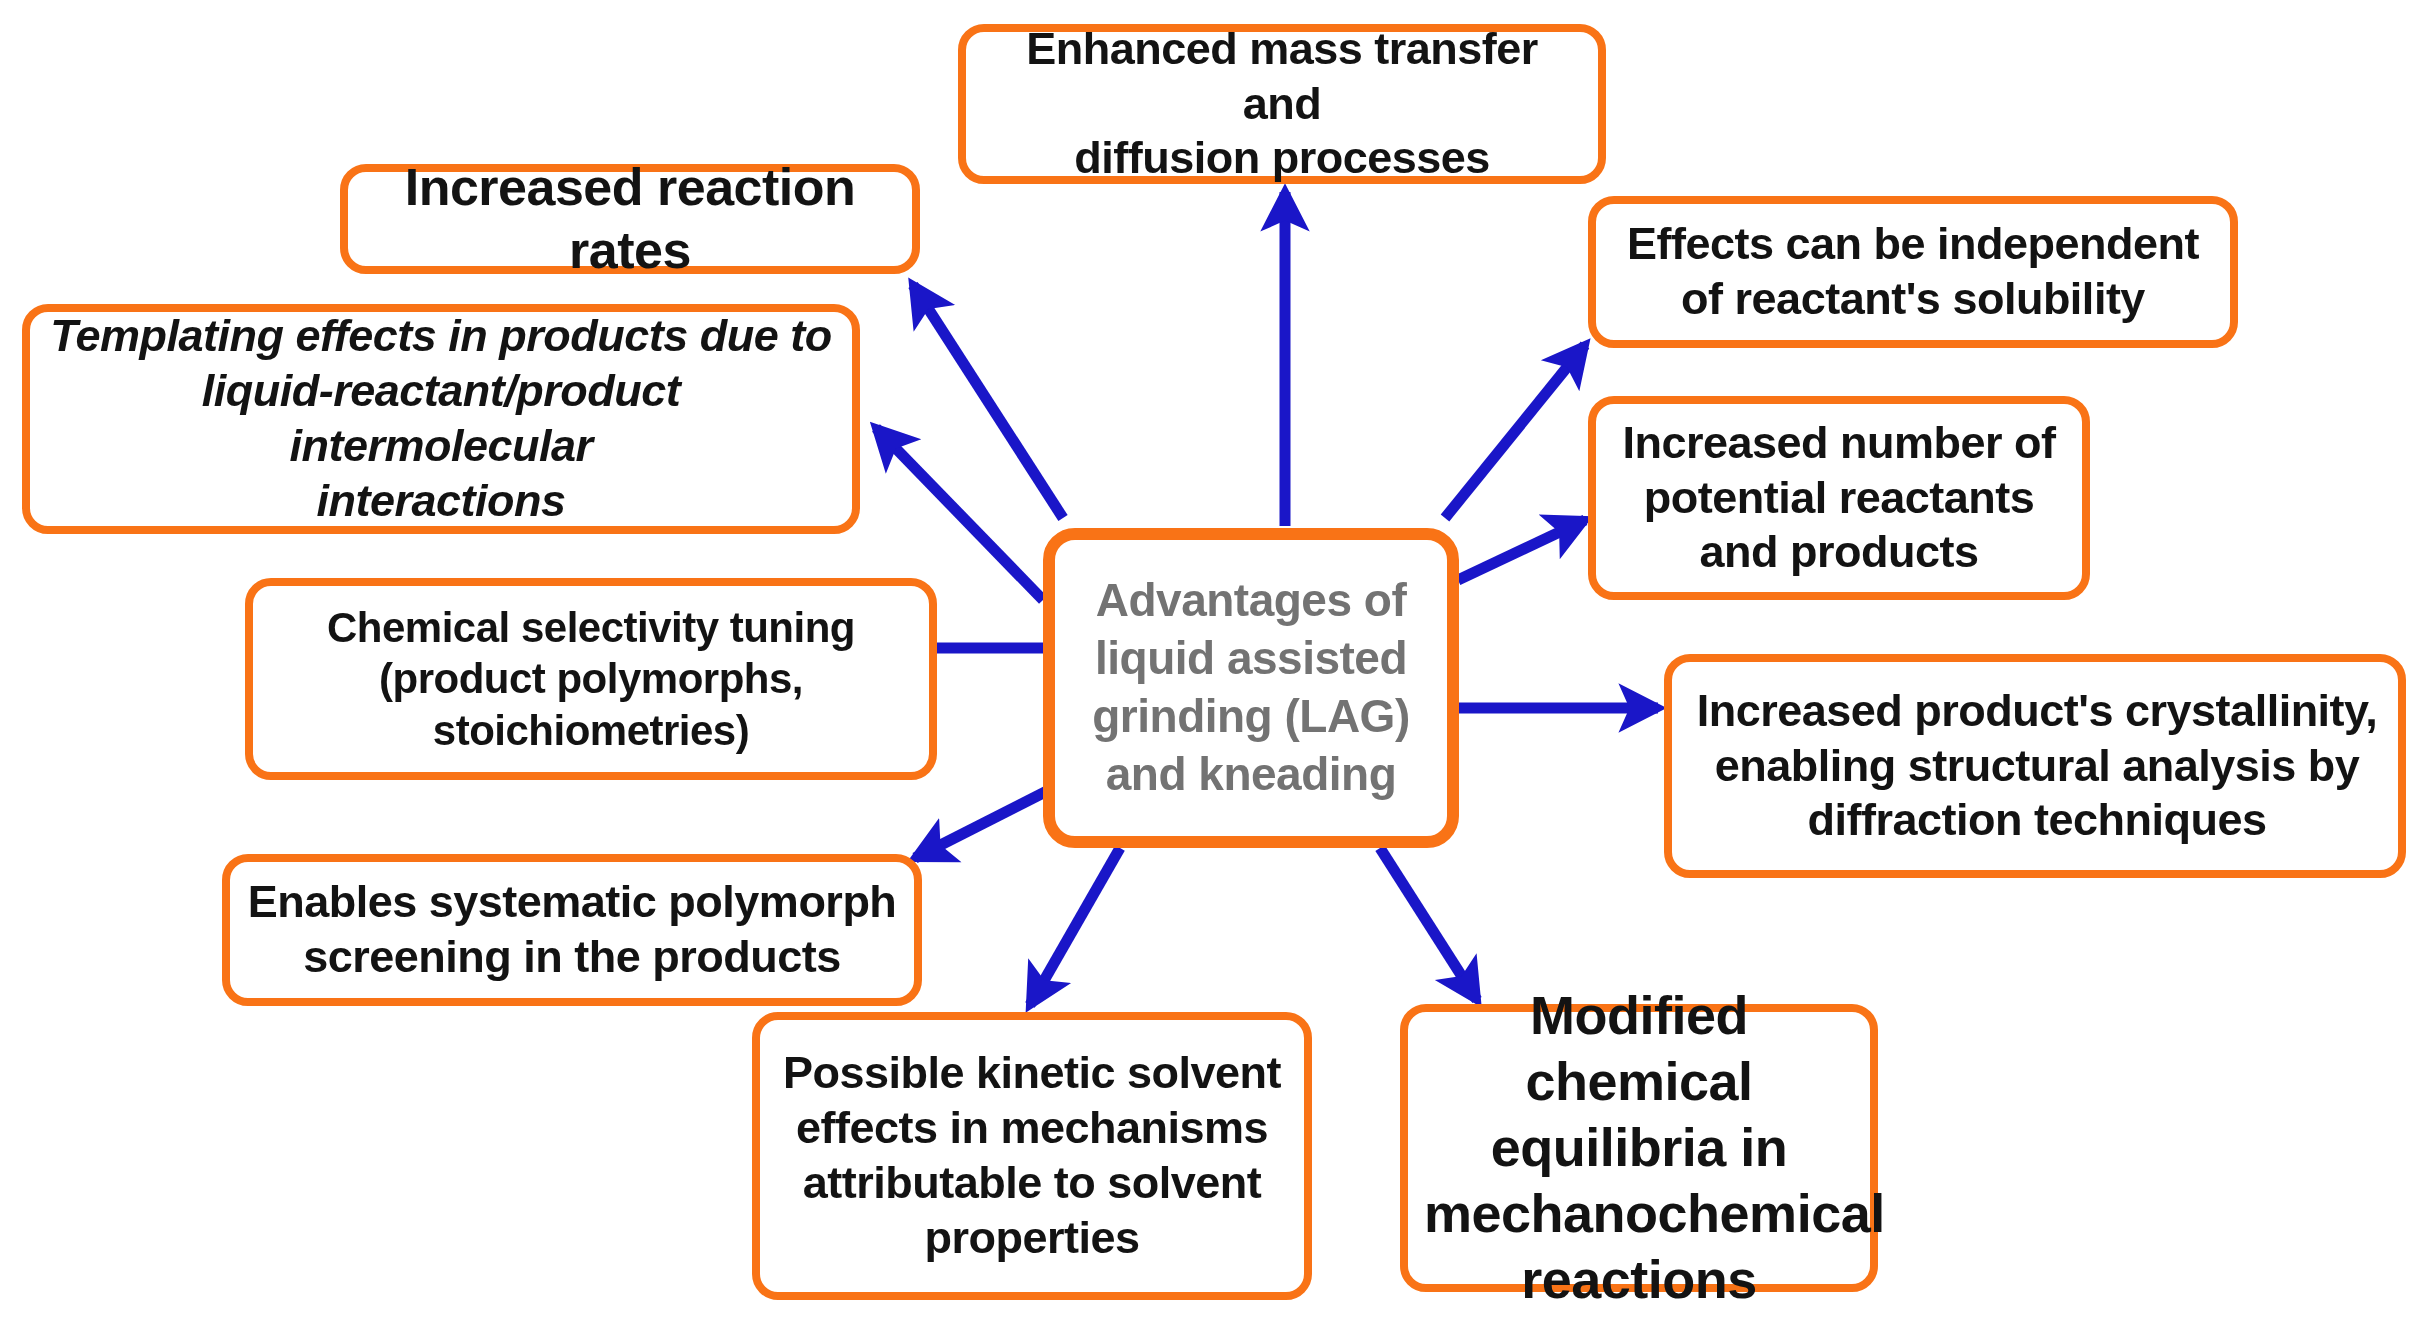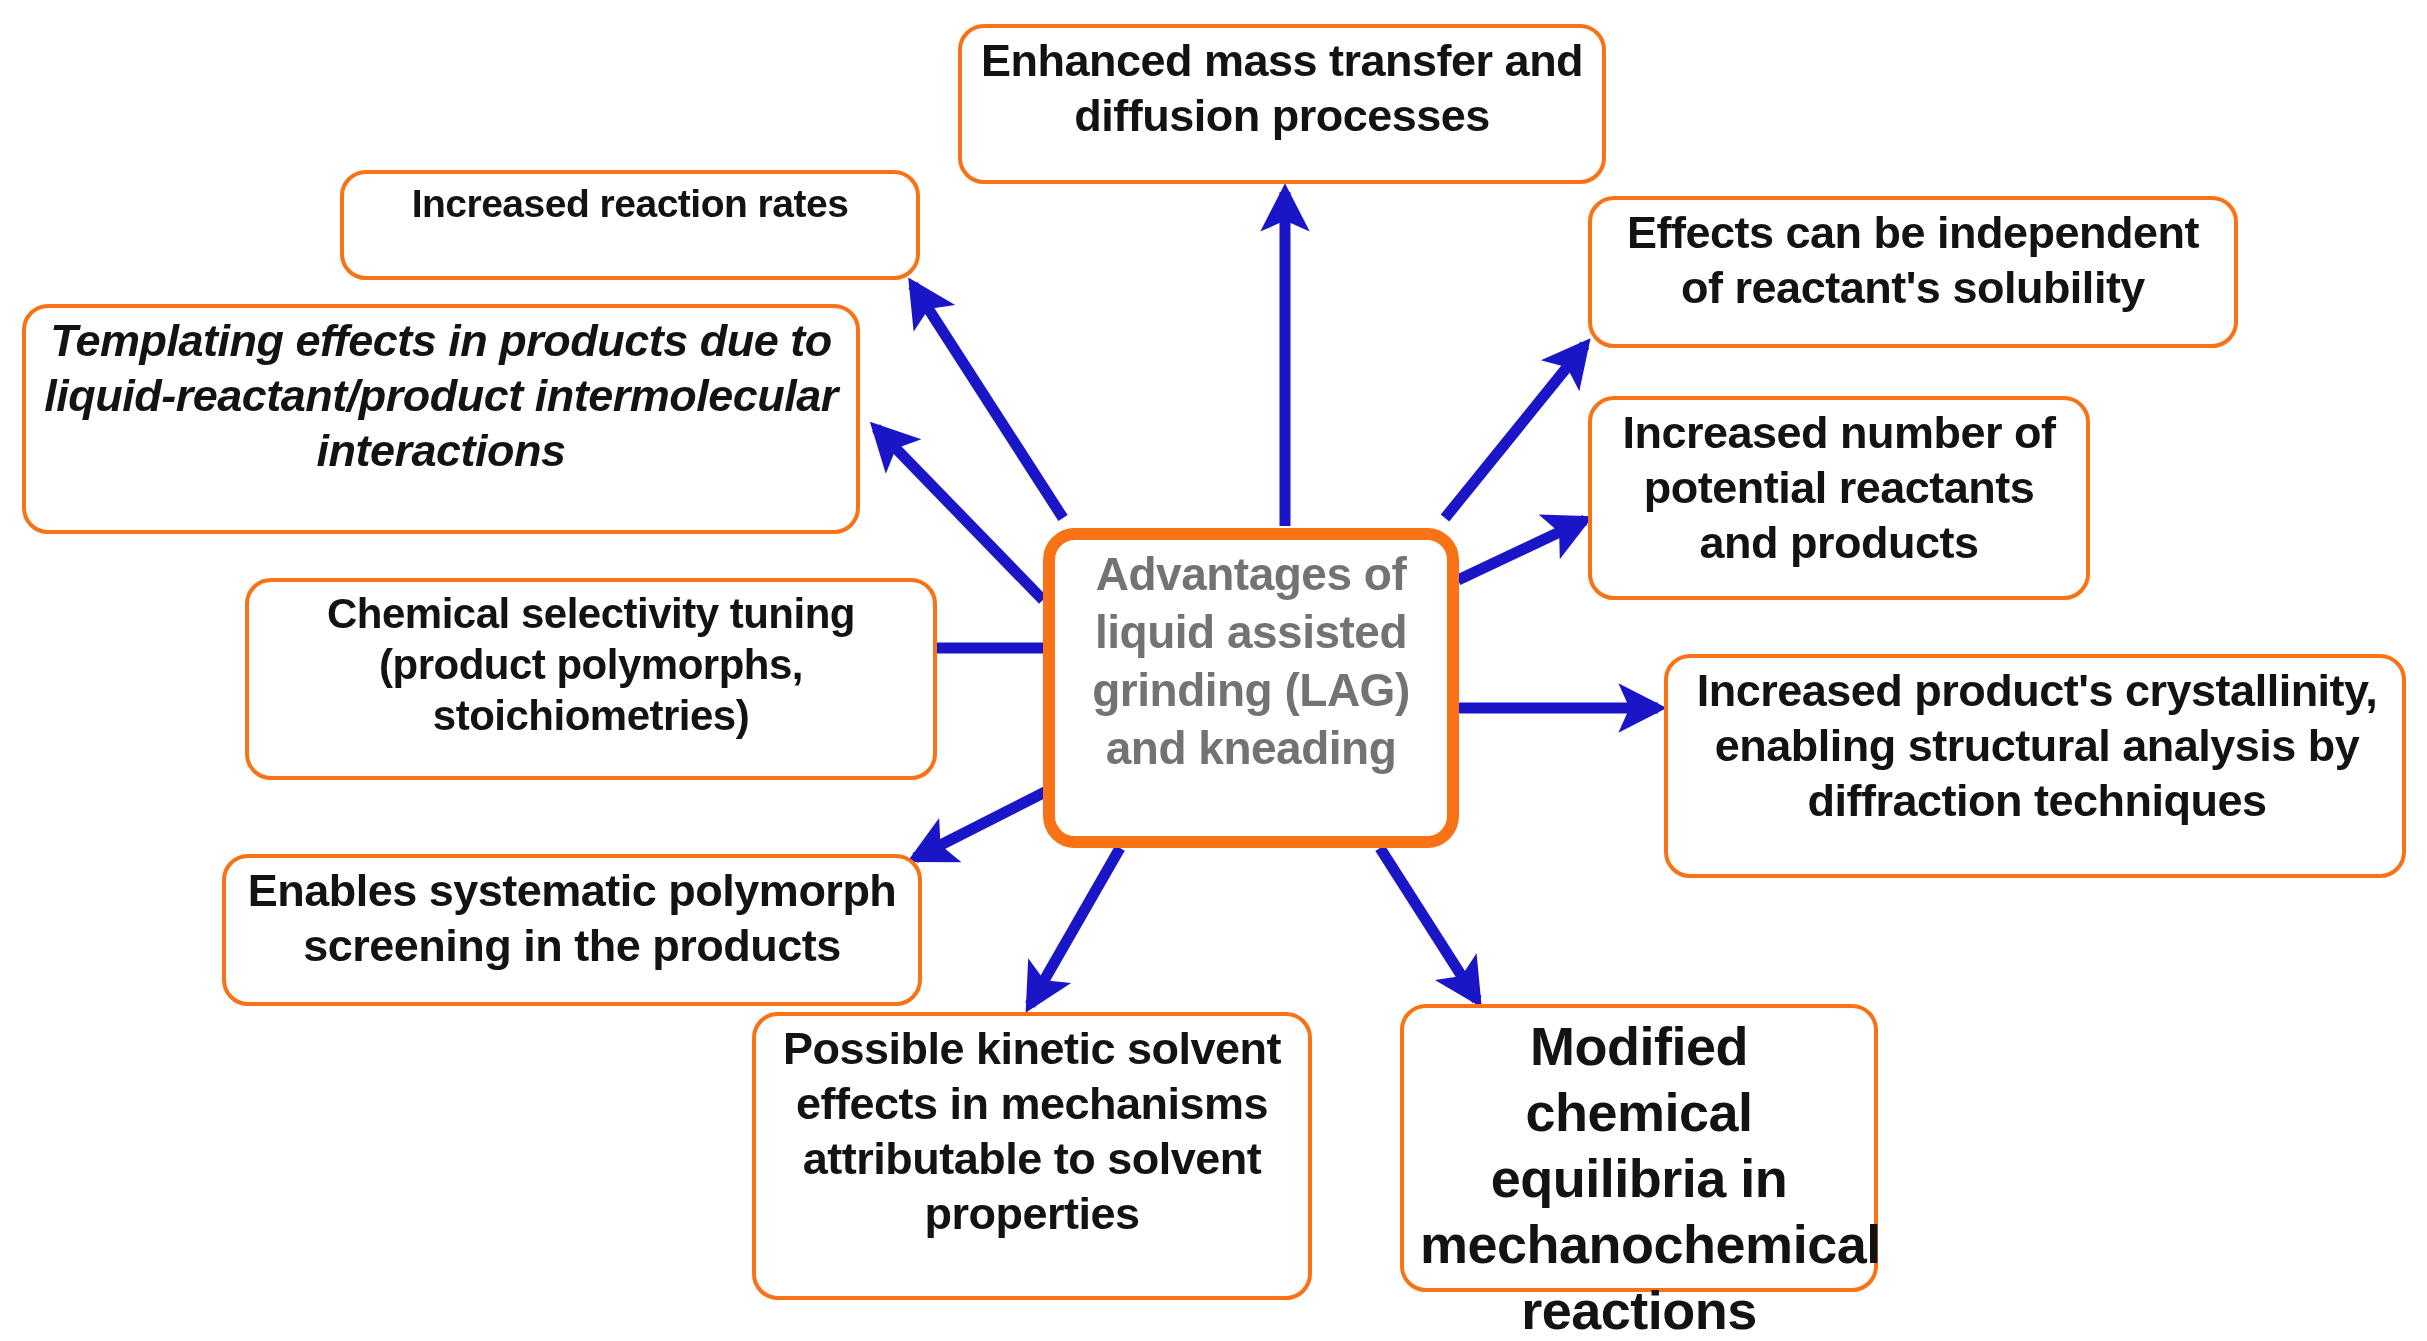--- a/index.html
+++ b/index.html
@@ -22,24 +22,24 @@
     left: 0;
     top: 0;
     width: 2427px;
     height: 1341px;
     pointer-events: none;
   }
   .node {
     position: absolute;
     box-sizing: border-box;
     background: #ffffff;
-    border: 4px solid #f97316;
+    border: 8px solid #f97316;
     border-radius: 26px;
     display: flex;
-    align-items: flex-start;
+    align-items: center;
     justify-content: center;
     text-align: center;
     color: #131313;
     font-weight: bold;
     font-family: "Liberation Sans", sans-serif;
     font-stretch: condensed;
     letter-spacing: -0.5px;
     line-height: 1.22;
     padding: 6px 16px;
     z-index: 3;
@@ -87,21 +87,21 @@
     <span class="node-text">Advantages of
 liquid assisted
 grinding (LAG)
 and kneading</span>
   </div>
 
 <div class="node" style="left: 958px; top: 24px; width: 648px; height: 160px; font-size: 45px;">
       <span class="node-text">Enhanced mass transfer and
 diffusion processes</span>
     </div>
-    <div class="node" style="left: 340px; top: 170px; width: 580px; height: 110px; font-size: 39px;">
+    <div class="node" style="left: 340px; top: 164px; width: 580px; height: 110px; font-size: 52px;">
       <span class="node-text">Increased reaction rates</span>
     </div>
     <div class="node" style="left: 22px; top: 304px; width: 838px; height: 230px; font-size: 45px; font-style: italic;">
       <span class="node-text">Templating effects in products due to
 liquid-reactant/product intermolecular
 interactions</span>
     </div>
     <div class="node" style="left: 245px; top: 578px; width: 692px; height: 202px; font-size: 42px;">
       <span class="node-text">Chemical selectivity tuning
 (product polymorphs,

